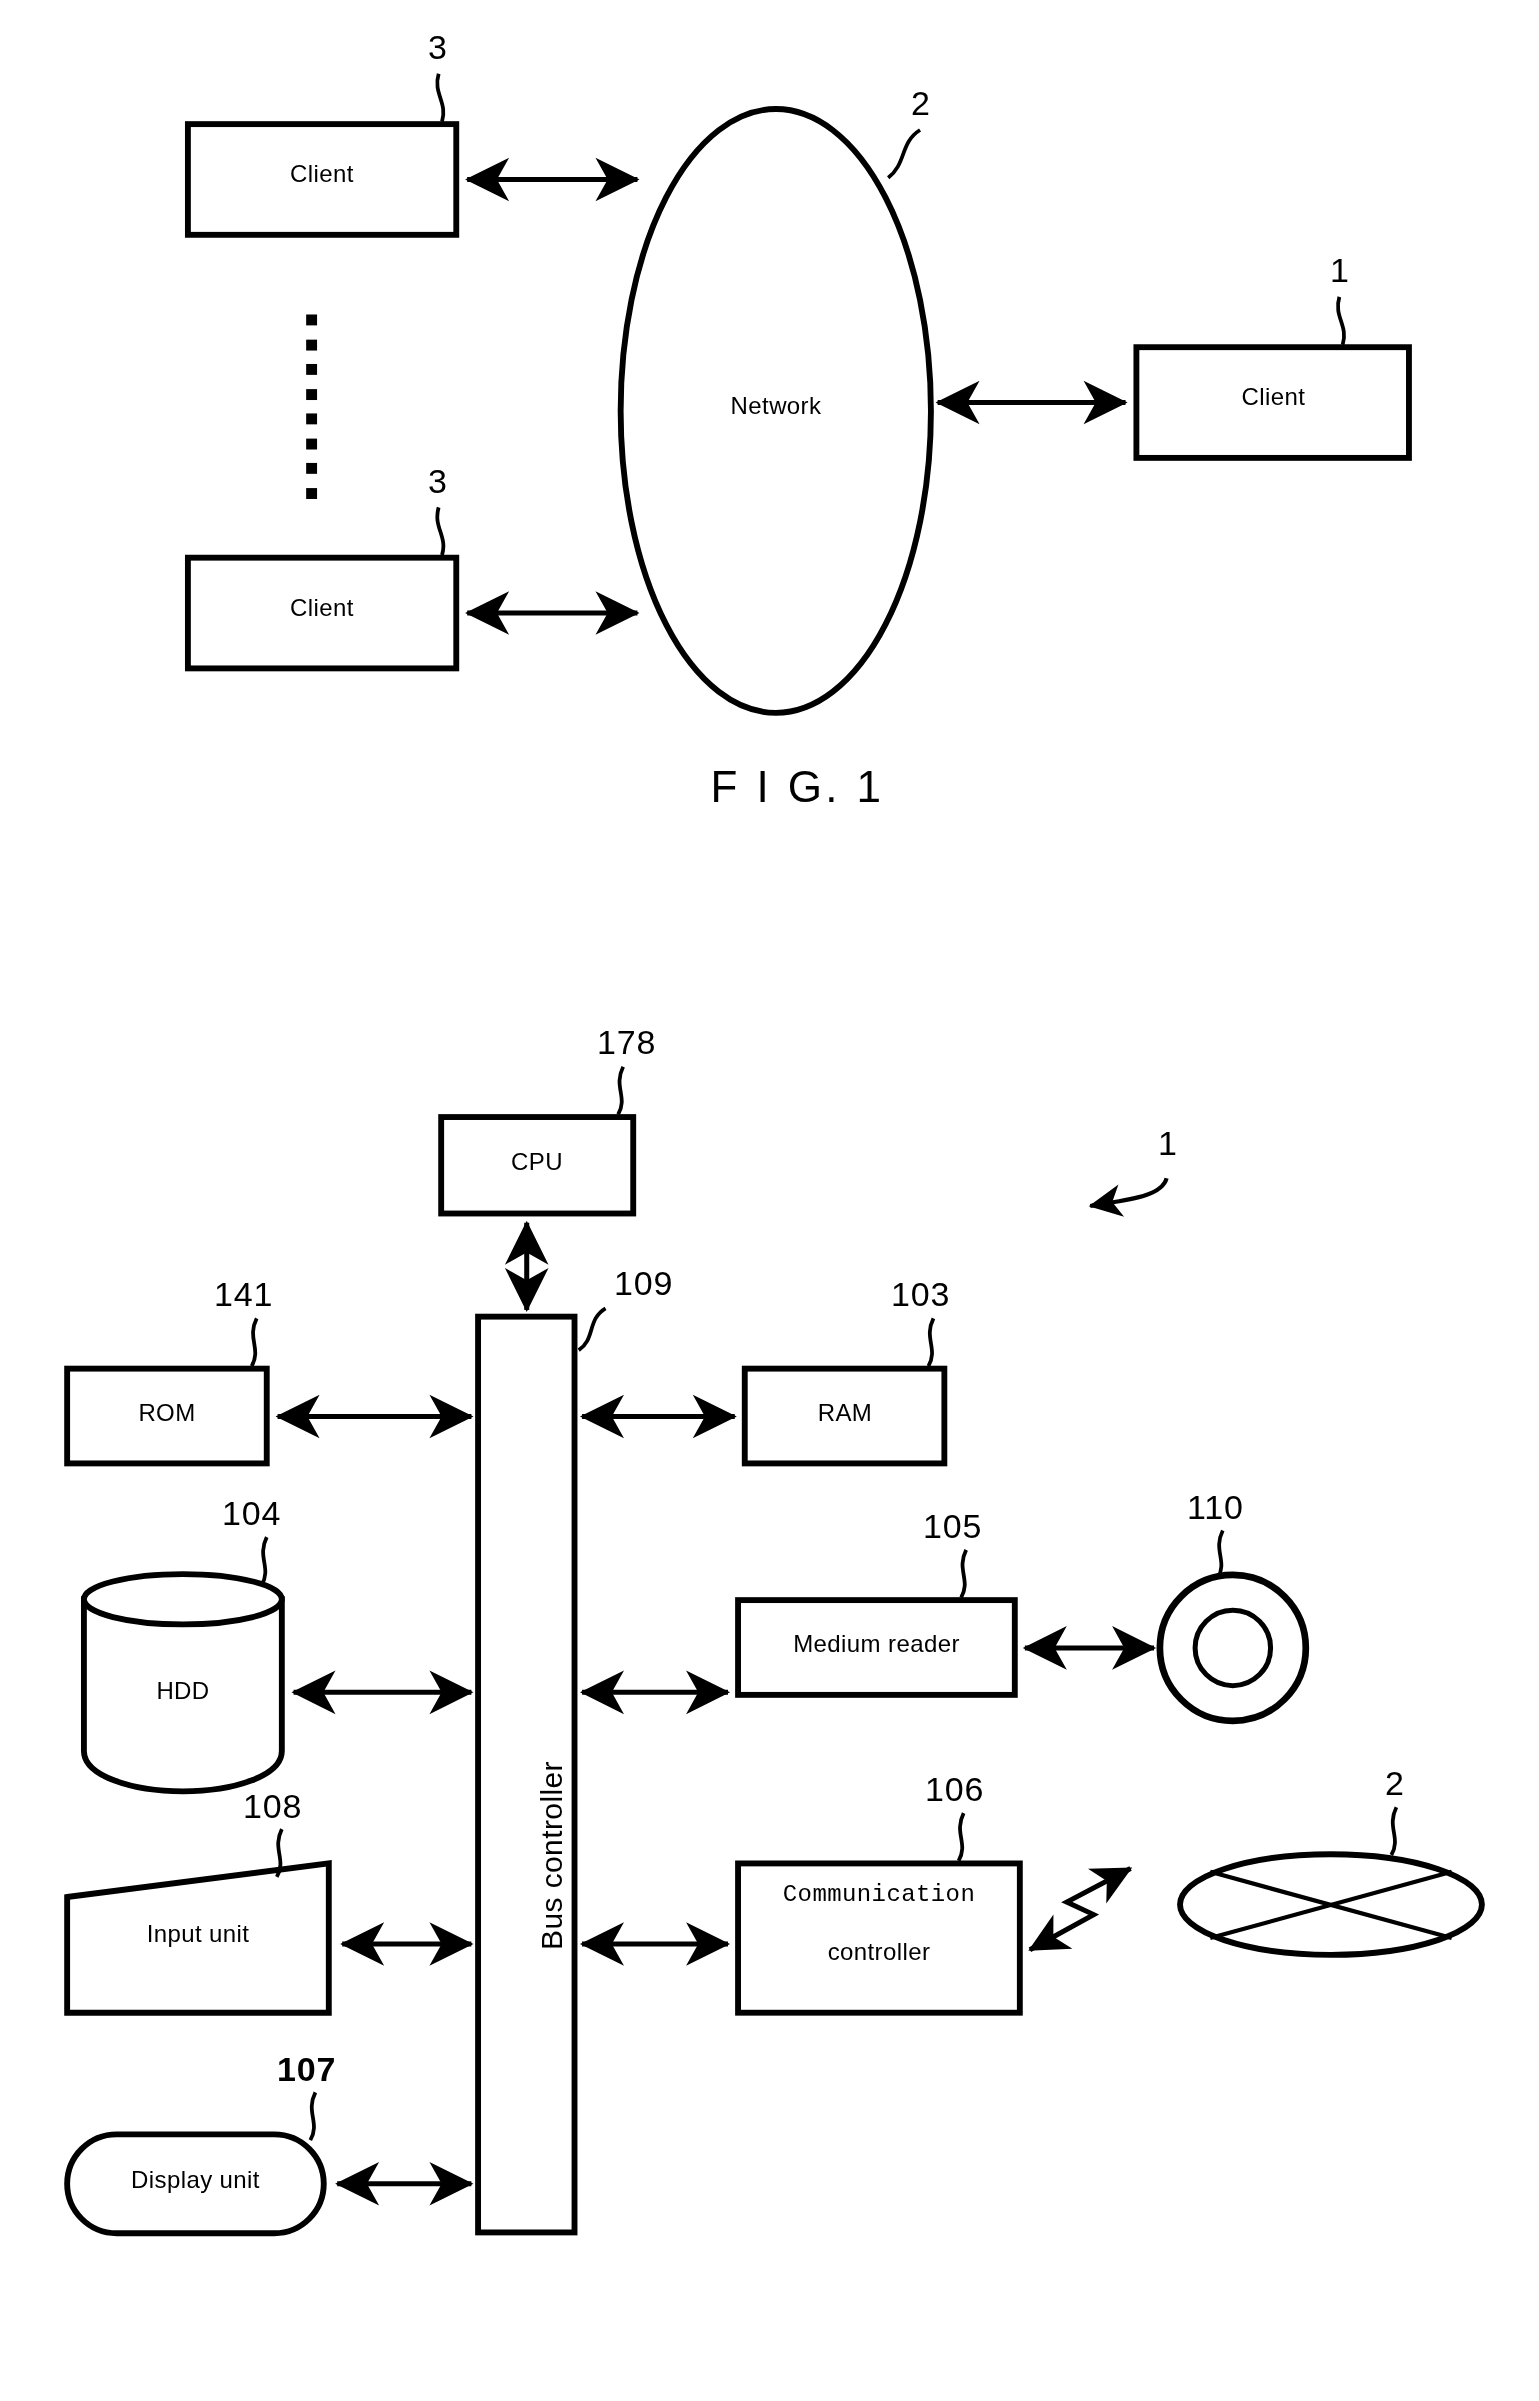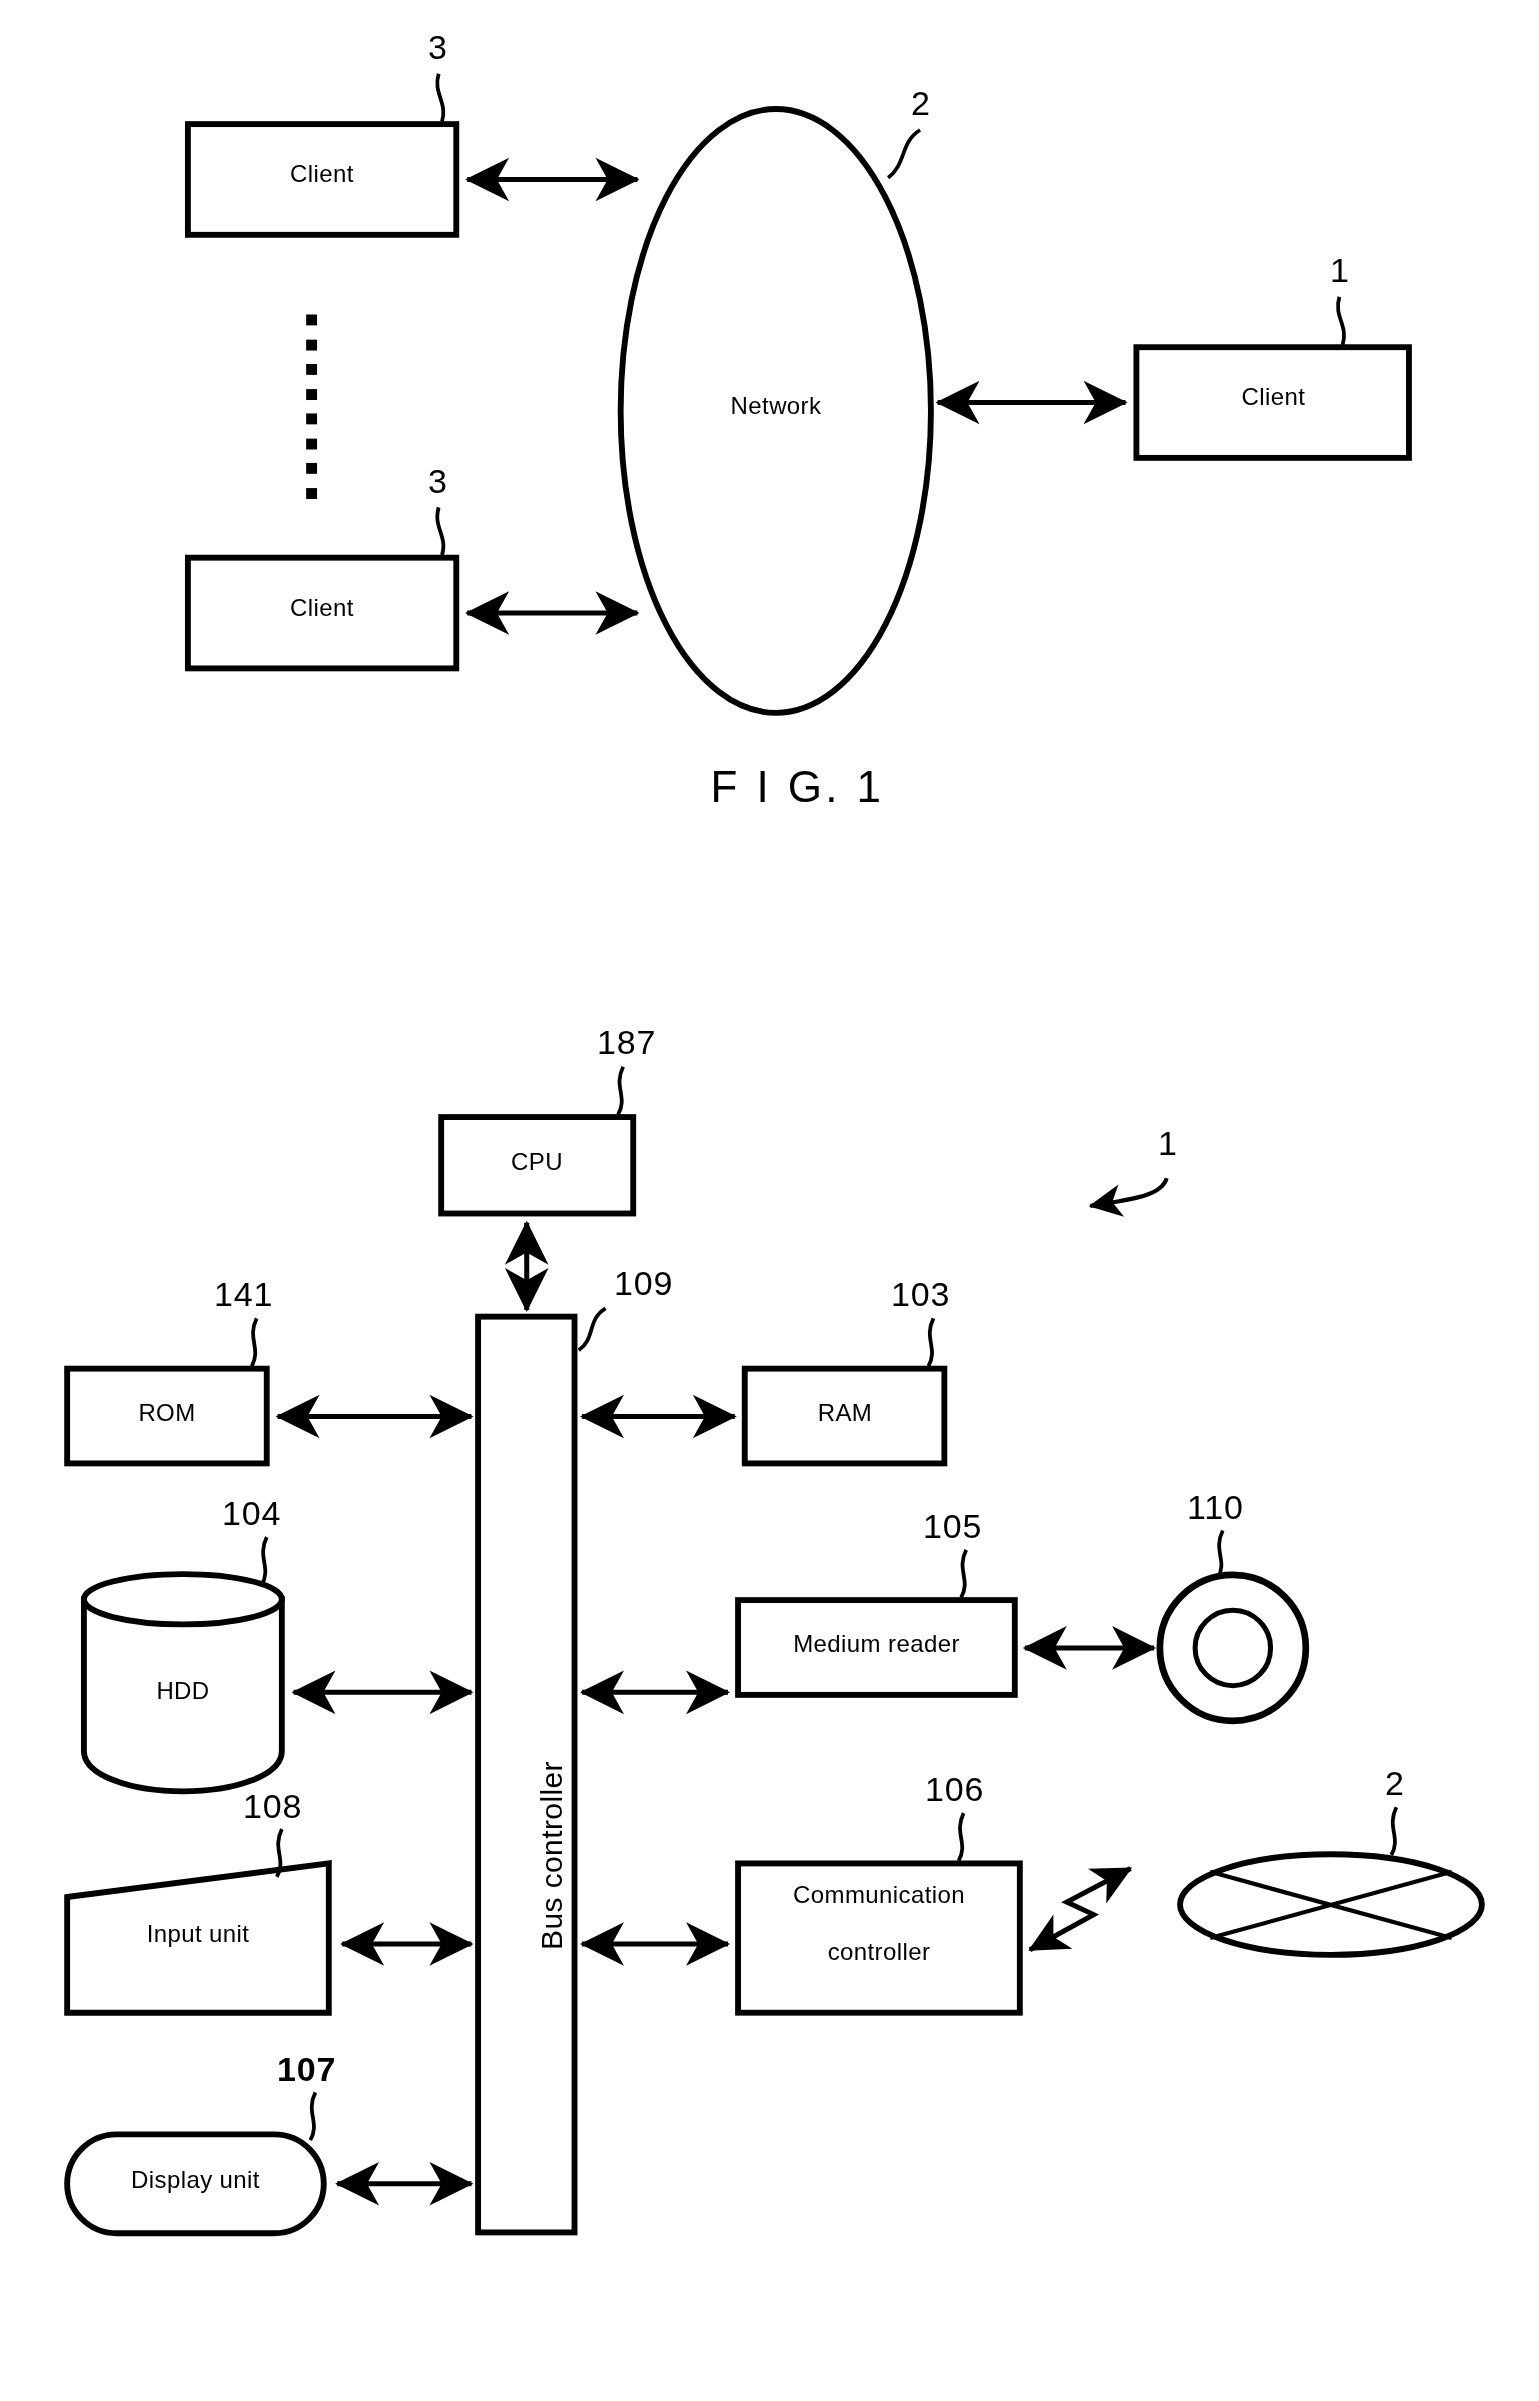--- a/index.html
+++ b/index.html
@@ -175,21 +175,21 @@
   <div class="lbl ref-num" style="left:911px; top:86px;">2</div>
 
   <div class="lbl box-text center" style="left:1137px; top:385px; width:273px;">Client</div>
 
   <div class="lbl ref-num" style="left:1330px; top:253px;">1</div>
 
   <div class="lbl fig-caption center" style="left:617px; top:765px; width:361px;">F I G. 1</div>
 
   <div class="lbl box-text center" style="left:441px; top:1150px; width:192px;">CPU</div>
 
-  <div class="lbl ref-num" style="left:597px; top:1025px;">187</div>
+  <div class="lbl ref-num" style="left:597px; top:1025px;">178</div>
 
   <div class="lbl box-text center" style="left:67px; top:1401px; width:200px;">ROM</div>
 
   <div class="lbl ref-num" style="left:214px; top:1277px;">141</div>
 
   <div class="lbl box-text center" style="left:745px; top:1401px; width:200px;">RAM</div>
 
   <div class="lbl ref-num" style="left:891px; top:1277px;">103</div>
 
   <div class="lbl box-text center" style="left:84px; top:1679px; width:198px;">HDD</div>
@@ -199,21 +199,21 @@
   <div class="lbl box-text center" style="left:738px; top:1632px; width:277px;">Medium  reader</div>
 
   <div class="lbl ref-num" style="left:923px; top:1509px;">105</div>
 
   <div class="lbl ref-num" style="left:1187px; top:1490px;">110</div>
 
   <div class="lbl box-text center" style="left:67px; top:1922px; width:262px;">Input  unit</div>
 
   <div class="lbl ref-num" style="left:243px; top:1789px;">108</div>
 
-  <div class="lbl box-text center" style="left:738px; top:1883px; width:282px;">Communication</div>
+  <div class="lbl box-text center" style="left:738px; top:1883px; width:282px;font-family:Liberation Mono, monospace;">Communication</div>
 
   <div class="lbl box-text center" style="left:738px; top:1940px; width:282px;">controller</div>
 
   <div class="lbl ref-num" style="left:925px; top:1772px;">106</div>
 
   <div class="lbl ref-num" style="left:1385px; top:1766px;">2</div>
 
   <div class="lbl box-text center" style="left:67px; top:2168px; width:257px;">Display  unit</div>
 
   <div class="lbl ref-num" style="left:277px; top:2052px;font-weight:bold;">107</div>

